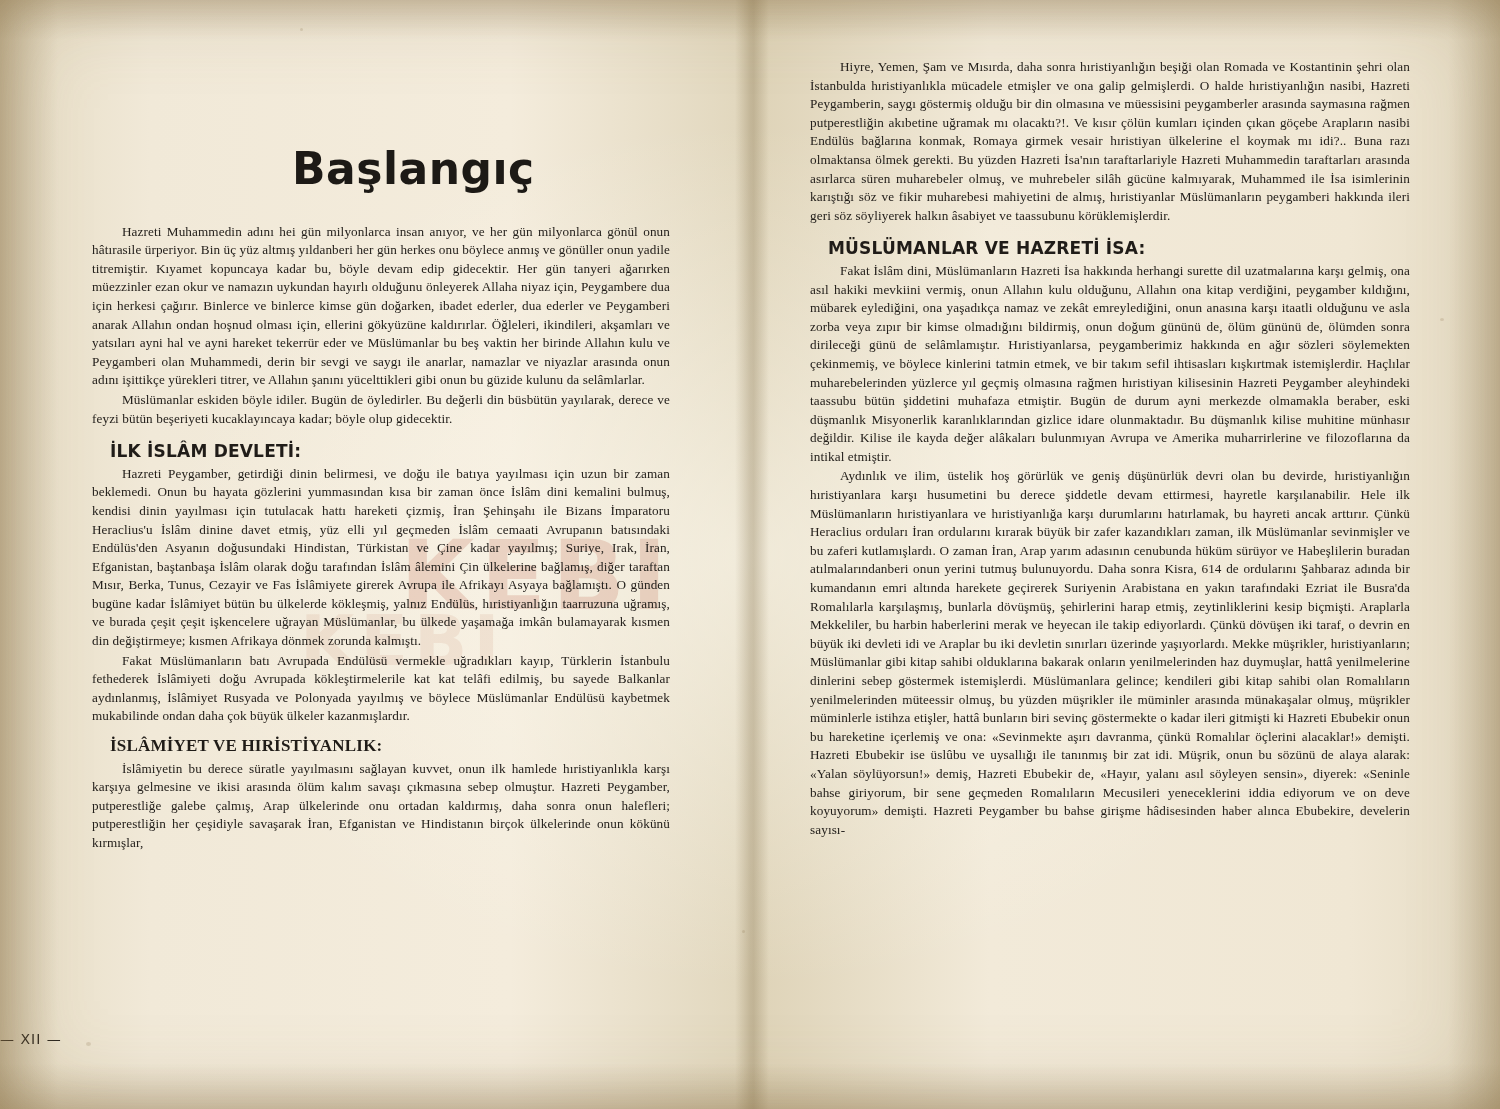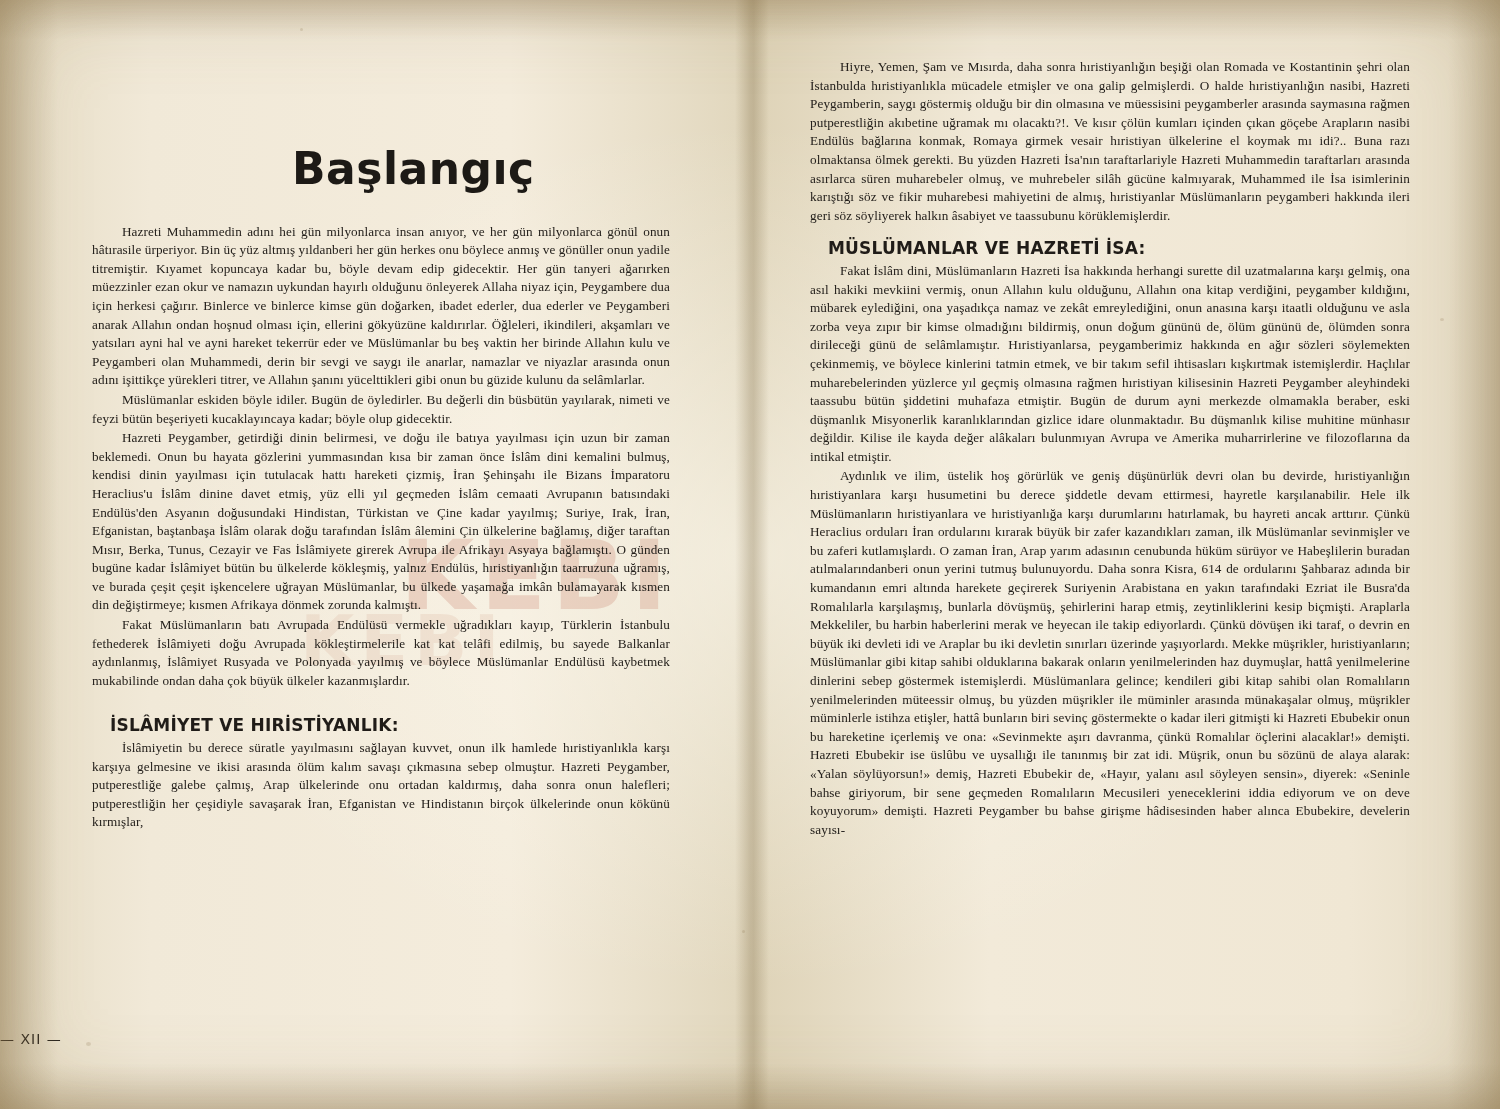--- a/index.html
+++ b/index.html
@@ -90,21 +90,21 @@
 
   h2.section {
     font-family: "DejaVu Sans", sans-serif;
     font-weight: bold;
     font-size: 17px;
     letter-spacing: 0.2px;
     color: #201c18;
     margin: 14px 0 4px 0;
     text-indent: 18px;
   }
-  h2.section.tight { margin-top: 26px; }
+  h2.section.tight { margin-top: 11px; font-family: Liberation Serif, serif; }
 
   .folio {
     position: absolute;
     bottom: 62px;
     width: 100%;
     text-align: left;
     font-family: "DejaVu Sans", sans-serif;
     font-size: 14px;
     letter-spacing: 1px;
     color: #2a251f;
@@ -163,22 +163,23 @@
   <div class="paper-tint"></div>
 
   <div class="leaf leaf-left">
     <div class="watermark">KEBI</div>
     <div class="watermark watermark-2">KEBI</div>
 
     <div class="col col-left">
       <h1 class="title">Başlangıç</h1>
 
       <p class="para first">Hazreti Muhammedin adını hei gün milyonlarca insan anıyor, ve her gün milyonlarca gönül onun hâtırasile ürperiyor. Bin üç yüz altmış yıldanberi her gün herkes onu böylece anmış ve gönüller onun yadile titremiştir. Kıyamet kopuncaya kadar bu, böyle devam edip gidecektir. Her gün tanyeri ağarırken müezzinler ezan okur ve namazın uykundan hayırlı olduğunu önleyerek Allaha niyaz için, Peygambere dua için herkesi çağırır. Binlerce ve binlerce kimse gün doğarken, ibadet ederler, dua ederler ve Peygamberi anarak Allahın ondan hoşnud olması için, ellerini gökyüzüne kaldırırlar. Öğleleri, ikindileri, akşamları ve yatsıları ayni hal ve ayni hareket tekerrür eder ve Müslümanlar bu beş vaktin her birinde Allahın kulu ve Peygamberi olan Muhammedi, derin bir sevgi ve saygı ile anarlar, namazlar ve niyazlar arasında onun adını işittikçe yürekleri titrer, ve Allahın şanını yücelttikleri gibi onun bu güzide kulunu da selâmlarlar.</p>
-      <p class="para">Müslümanlar eskiden böyle idiler. Bugün de öyledirler. Bu değerli din büsbütün yayılarak, nimeti ve feyzi bütün beşeriyeti kucaklayıncaya kadar; böyle olup gidecektir.</p>
-
+      <p class="para">Müslümanlar eskiden böyle idiler. Bugün de öyledirler. Bu değerli din büsbütün yayılarak, derece ve feyzi bütün beşeriyeti kucaklayıncaya kadar; böyle olup gidecektir.</p>
+
+      <h2 class="section">İLK İSLÂM DEVLETİ:</h2>
       <p class="para">Hazreti Peygamber, getirdiği dinin belirmesi, ve doğu ile batıya yayılması için uzun bir zaman beklemedi. Onun bu hayata gözlerini yummasından kısa bir zaman önce İslâm dini kemalini bulmuş, kendisi dinin yayılması için tutulacak hattı hareketi çizmiş, İran Şehinşahı ile Bizans İmparatoru Heraclius'u İslâm dinine davet etmiş, yüz elli yıl geçmeden İslâm cemaati Avrupanın batısındaki Endülüs'den Asyanın doğusundaki Hindistan, Türkistan ve Çine kadar yayılmış; Suriye, Irak, İran, Efganistan, baştanbaşa İslâm olarak doğu tarafından İslâm âlemini Çin ülkelerine bağlamış, diğer taraftan Mısır, Berka, Tunus, Cezayir ve Fas İslâmiyete girerek Avrupa ile Afrikayı Asyaya bağlamıştı. O günden bugüne kadar İslâmiyet bütün bu ülkelerde kökleşmiş, yalnız Endülüs, hıristiyanlığın taarruzuna uğramış, ve burada çeşit çeşit işkencelere uğrayan Müslümanlar, bu ülkede yaşamağa imkân bulamayarak kısmen din değiştirmeye; kısmen Afrikaya dönmek zorunda kalmıştı.</p>
       <p class="para">Fakat Müslümanların batı Avrupada Endülüsü vermekle uğradıkları kayıp, Türklerin İstanbulu fethederek İslâmiyeti doğu Avrupada kökleştirmelerile kat kat telâfi edilmiş, bu sayede Balkanlar aydınlanmış, İslâmiyet Rusyada ve Polonyada yayılmış ve böylece Müslümanlar Endülüsü kaybetmek mukabilinde ondan daha çok büyük ülkeler kazanmışlardır.</p>
 
       <h2 class="section tight">İSLÂMİYET VE HIRİSTİYANLIK:</h2>
       <p class="para">İslâmiyetin bu derece süratle yayılmasını sağlayan kuvvet, onun ilk hamlede hıristiyanlıkla karşı karşıya gelmesine ve ikisi arasında ölüm kalım savaşı çıkmasına sebep olmuştur. Hazreti Peygamber, putperestliğe galebe çalmış, Arap ülkelerinde onu ortadan kaldırmış, daha sonra onun halefleri; putperestliğin her çeşidiyle savaşarak İran, Efganistan ve Hindistanın birçok ülkelerinde onun kökünü kırmışlar,</p>
     </div>
 
     <div class="folio">— XII —</div>
   </div>
 

